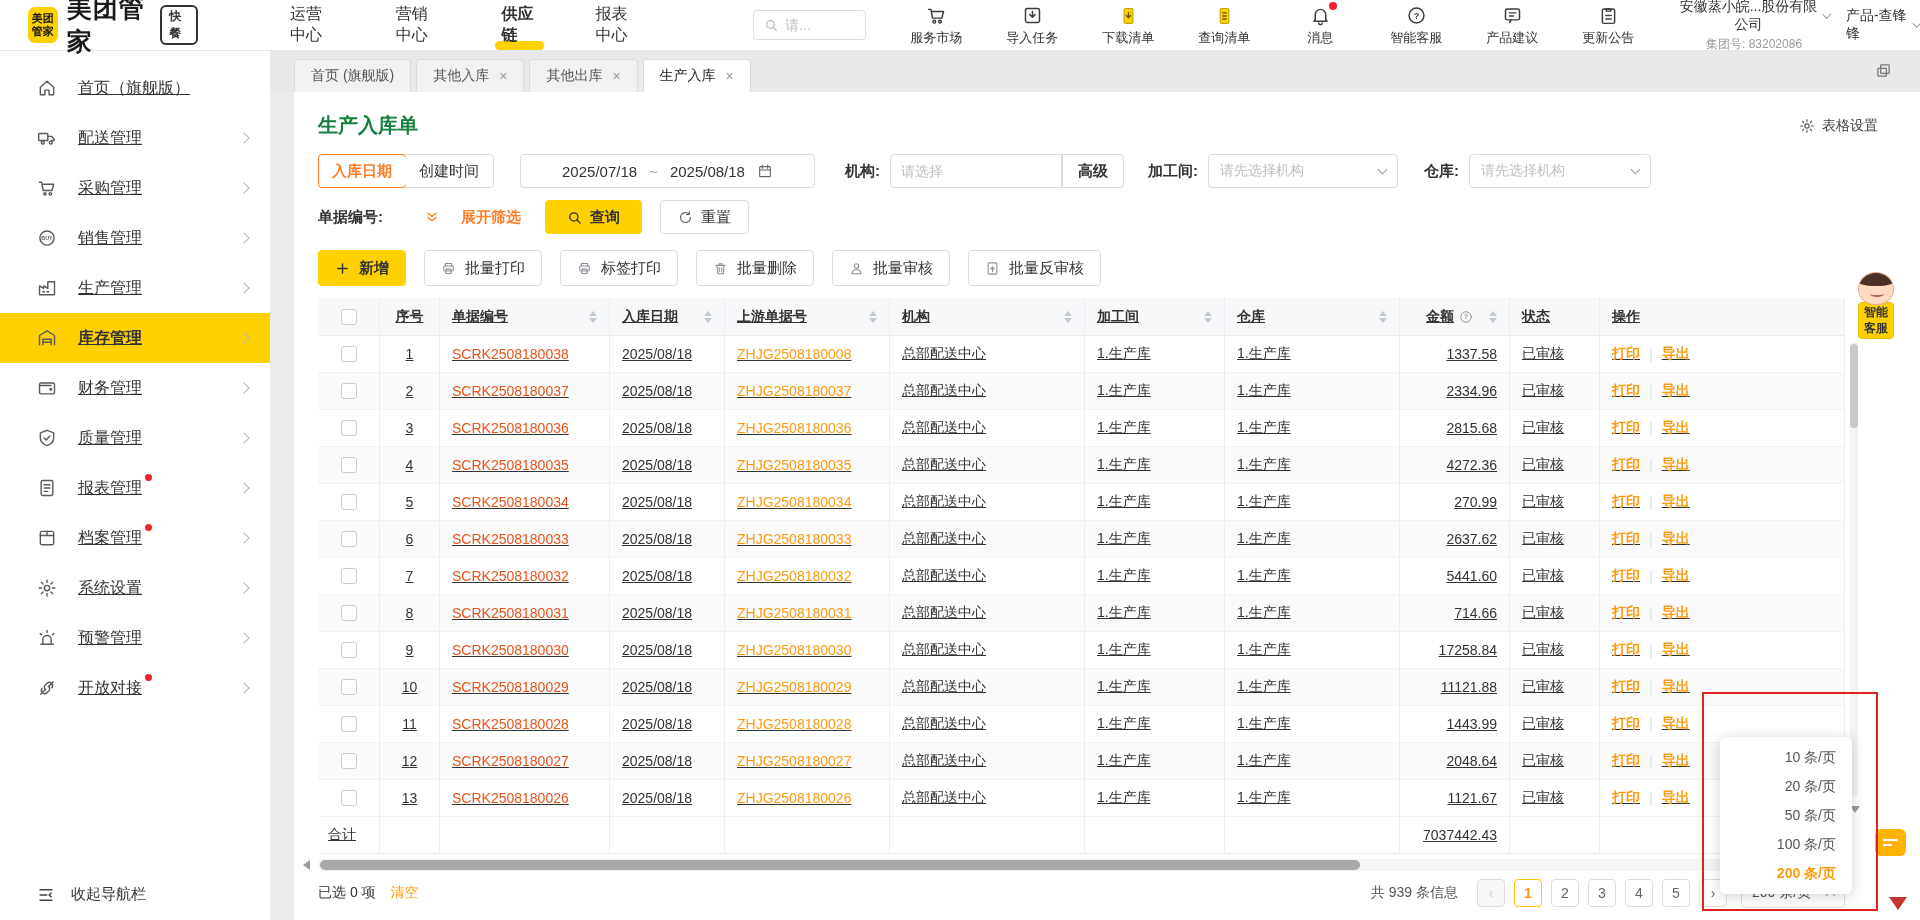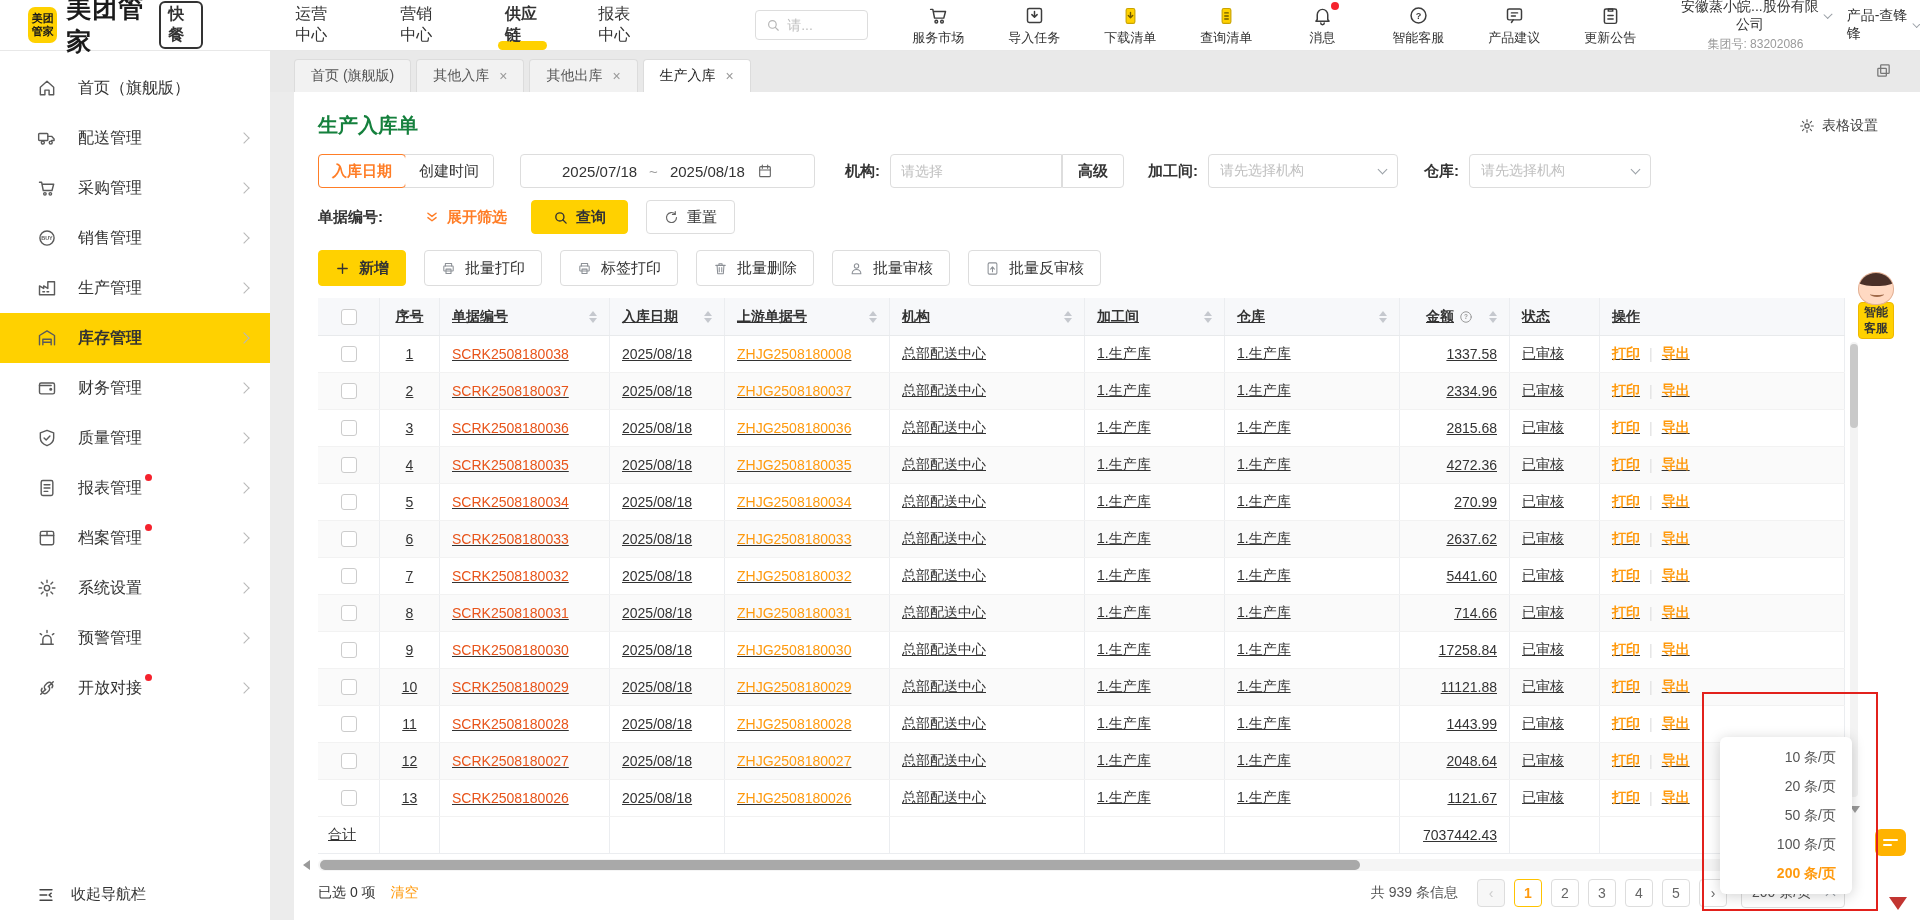--- a/index.html
+++ b/index.html
@@ -6,21 +6,21 @@
   html,body{width:1920px;height:920px;}
   body{position:relative;background:#ececec;font-family:"Liberation Sans","DejaVu Sans",sans-serif;color:#333;overflow:hidden;font-size:14px;}
   .ico{display:inline-flex;align-items:center;justify-content:center;flex:none;}
   .ico svg{width:100%;height:100%;display:block;}
 
   
   .topbar{position:absolute;top:0;left:0;width:1920px;height:51px;background:#fff;border-bottom:1px solid #e8e8e8;display:flex;align-items:center;z-index:40;}
   .logo{display:flex;align-items:center;padding-left:28px;}
   .logo-sq{width:36px;height:36px;background:#ffd100;border-radius:7px;display:flex;flex-direction:column;align-items:center;justify-content:center;font-size:11px;font-weight:bold;line-height:1.15;color:#1a1a1a;}
   .brand{font-size:25px;font-weight:bold;color:#1a1a1a;margin-left:9px;letter-spacing:1px;}
-  .brand-tag{border:2px solid #333;border-radius:6px;font-size:16px;font-weight:bold;padding:1px 7px;margin-left:8px;color:#333;}
+  .brand-tag{border:2px solid #333;border-radius:6px;font-size:12px;font-weight:bold;padding:1px 7px;margin-left:8px;color:#333;}
   .topnav{display:flex;gap:54px;margin-left:90px;font-size:16px;color:#333;}
   .nav-item{position:relative;cursor:pointer;padding:4px 2px;z-index:1;}
   .nav-item.active{font-weight:bold;}
   .nav-item.active::after{content:"";position:absolute;left:-5px;right:-5px;bottom:0;height:9px;background:#ffd100;border-radius:5px;z-index:-1;}
   .search-box{width:128px;height:30px;border:1px solid #ddd;border-radius:4px;display:flex;align-items:center;gap:7px;padding:0 10px;margin-left:108px;}
   .search-box input{border:none;outline:none;width:70px;font-size:14px;color:#333;font-family:inherit;background:transparent;}
   .search-box input::placeholder{color:#c0c0c0;}
   .search-box .ico{width:14px;height:14px;color:#b5b5b5;}
   .quick{display:flex;margin-left:22px;}
   .quick-item{width:96px;display:flex;flex-direction:column;align-items:center;gap:3px;font-size:13px;color:#333;cursor:pointer;position:relative;padding-top:2px;}
@@ -30,21 +30,21 @@
   .company-name{font-size:14px;color:#333;display:flex;align-items:center;gap:5px;}
   .company-group{font-size:12px;color:#9a9a9a;margin-top:2px;}
   .user{margin-left:16px;font-size:14px;display:flex;align-items:center;gap:5px;cursor:pointer;}
   .chev{width:7px;height:7px;border-right:1.5px solid #9aa0a6;border-bottom:1.5px solid #9aa0a6;display:inline-block;}
   .chev.down{transform:rotate(45deg);margin-top:-3px;}
   .chev.up{transform:rotate(-135deg);margin-top:4px;}
 
   
   .sidebar{position:absolute;top:51px;left:0;width:270px;bottom:0;background:#fff;z-index:30;}
   .side-items{padding-top:12px;}
-  .side-item{height:50px;display:flex;align-items:center;padding:0 22px 0 37px;font-size:16px;color:#333;cursor:pointer;}
+  .side-item{height:50px;display:flex;align-items:center;padding:0 22px 0 37px;font-size:16px;color:#333;cursor:pointer;text-decoration:underline;}
   .side-item .ico{width:20px;height:20px;color:#5a5a5a;margin-right:21px;}
   .side-item .lbl{position:relative;}
   .side-item.active{background:#ffd100;font-weight:bold;}
   .side-dot{position:absolute;top:-4px;right:-10px;width:7px;height:7px;background:#f5222d;border-radius:50%;}
   .side-chevron{margin-left:auto;width:8px;height:8px;border-right:1.6px solid #b8b8b8;border-bottom:1.6px solid #b8b8b8;transform:rotate(-45deg);}
   .collapse-bar{position:absolute;bottom:16px;left:37px;display:flex;align-items:center;gap:16px;font-size:15px;color:#333;cursor:pointer;}
   .collapse-bar .ico{width:18px;height:18px;color:#444;}
 
   
   .main{position:absolute;left:270px;top:51px;right:0;bottom:0;background:#ececec;}
@@ -70,21 +70,21 @@
   .datebox{width:295px;height:34px;border:1px solid #ddd;border-radius:4px;display:flex;align-items:center;justify-content:center;gap:12px;font-size:15px;color:#333;margin-left:26px;cursor:pointer;}
   .datebox .ico{width:16px;height:16px;color:#666;}
   .flabel{font-size:15px;font-weight:bold;color:#333;white-space:nowrap;}
   .finput{height:34px;border:1px solid #ddd;border-radius:4px;font-size:14px;padding:0 10px;color:#ef4444;outline:none;font-family:inherit;background:#fff;}
   .finput::placeholder{color:#c0c0c0;}
   .org-wrap{display:flex;margin-left:10px;}
   .org-input{width:172px;border-radius:4px 0 0 4px;}
   .adv-btn{height:34px;border:1px solid #ddd;border-radius:0 4px 4px 0;padding:0 15px;background:#fff;font-size:15px;font-weight:bold;color:#333;display:flex;align-items:center;cursor:pointer;}
   .fselect{height:34px;border:1px solid #ddd;border-radius:4px;background:#fff;display:flex;align-items:center;justify-content:space-between;padding:0 11px;font-size:14px;color:#c0c0c0;cursor:pointer;}
   .doc-input{width:470px;margin-left:10px;}
-  .expand{display:flex;align-items:center;gap:8px;color:#ff7d26;font-size:15px;font-weight:bold;margin-left:42px;cursor:pointer;}
+  .expand{display:flex;align-items:center;gap:22px;color:#ff7d26;font-size:15px;font-weight:bold;margin-left:42px;cursor:pointer;}
   .expand .ico{width:14px;height:14px;color:#ff7d26;}
   .btn-search{margin-left:24px;height:34px;padding:0 21px;background:#ffd100;border:1px solid #ffd100;border-radius:4px;font-size:15px;font-weight:bold;color:#333;display:flex;align-items:center;gap:8px;cursor:pointer;font-family:inherit;}
   .btn-search .ico{width:15px;height:15px;color:#333;}
   .btn-reset{margin-left:18px;height:34px;padding:0 17px;background:#fff;border:1px solid #ddd;border-radius:4px;font-size:15px;color:#333;display:flex;align-items:center;gap:8px;cursor:pointer;font-family:inherit;}
   .btn-reset .ico{width:15px;height:15px;color:#666;}
 
   .actions{display:flex;gap:18px;padding:4px 0 12px 24px;}
   .abtn{height:36px;padding:0 16px;border:1px solid #ddd;border-radius:4px;background:#fff;display:flex;align-items:center;gap:9px;font-size:15px;color:#333;cursor:pointer;font-family:inherit;}
   .abtn .ico{width:15px;height:15px;color:#8c9096;}
   .abtn.primary{background:#ffd100;border-color:#ffd100;font-weight:bold;}

